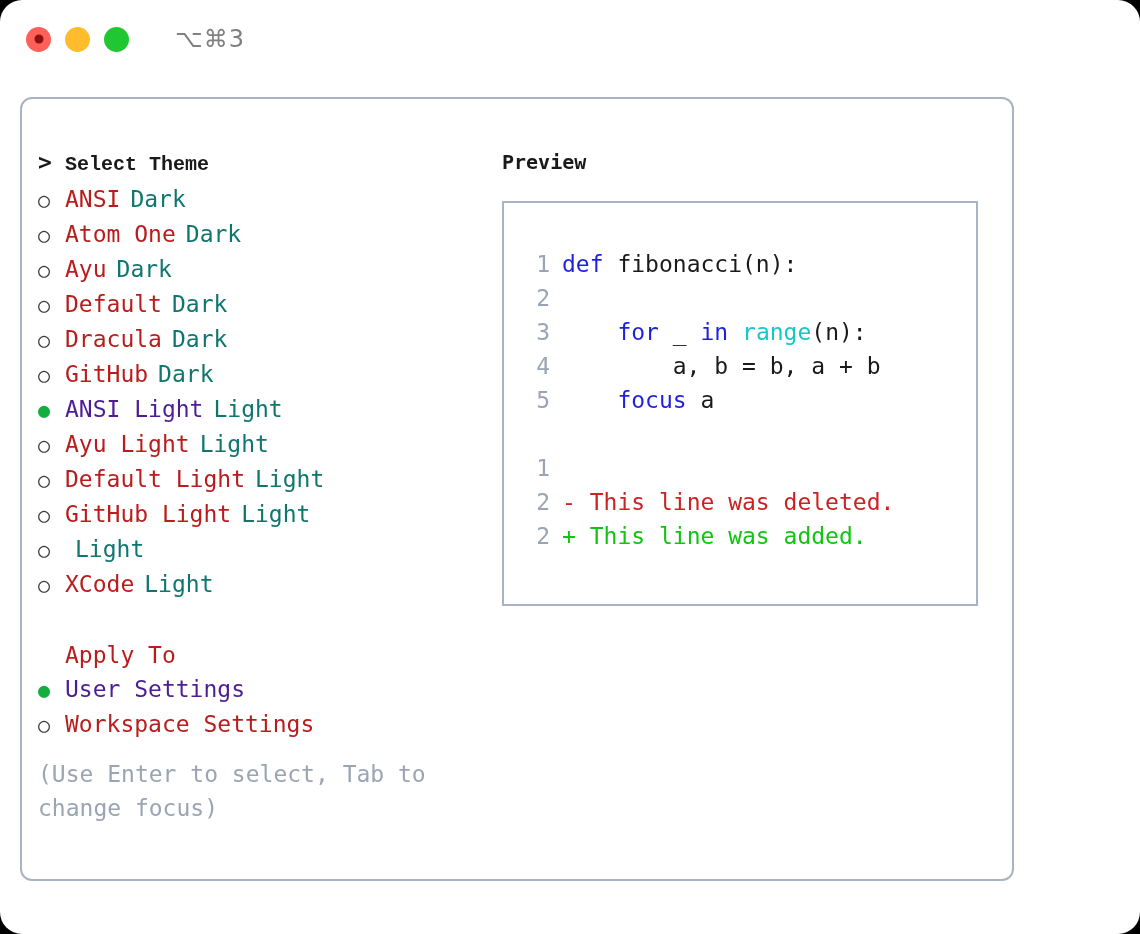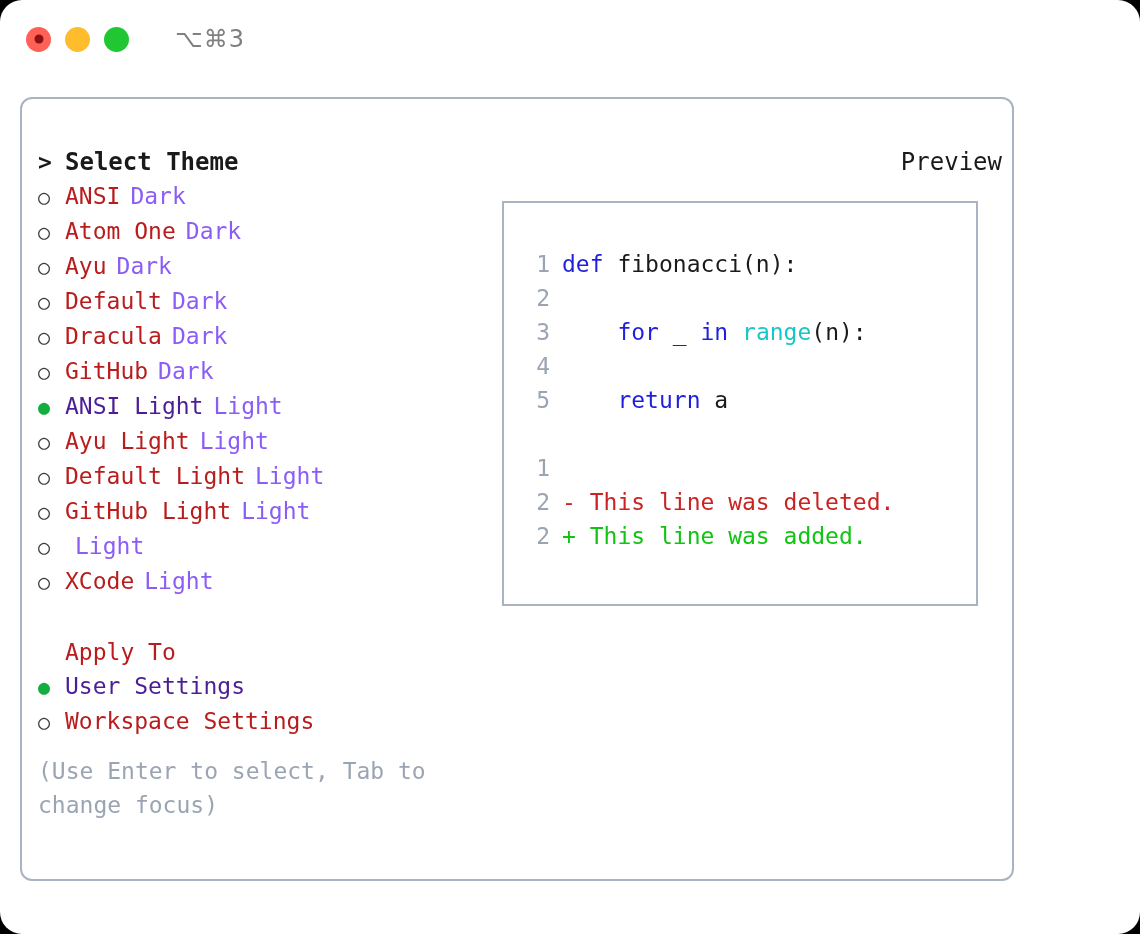--- a/index.html
+++ b/index.html
@@ -121,25 +121,26 @@
   }
   .marker.sel {
     color: #12ae3f;
     font-size: 20px;
   }
 
   .label { color: #b91c1c; }
   .label.header {
     font-weight: bold;
     color: #1a1a1a;
-    font-size: 24px;
+    font-size: 20px;
+    font-family: Liberation Mono, monospace;
   }
   .label.selected { color: #4c1d95; }
   .suffix {
-    color: #8b5cf6;
+    color: #0f766e;
     margin-left: 10px;
   }
 
   .section-gap { height: 36px; }
 
   .hint {
     margin-top: 15px;
     color: #9aa4b3;
     font-size: 23px;
     line-height: 34px;
@@ -147,25 +148,24 @@
   }
 
   
   .right-col {
     position: absolute;
     left: 480px;
     top: 46px;
     width: 500px;
   }
   .preview-title {
-    font-size: 24px;
-    font-weight: normal;
+    font-size: 20px;
+    font-weight: bold;
     color: #1a1a1a;
     line-height: 34px;
-    text-align: right;
   }
   .preview-box {
     margin-top: 22px;
     width: 476px;
     height: 405px;
     border: 2px solid #a9b3c1;
     background: #ffffff;
     padding: 44px 0 0 18px;
   }
 
@@ -307,24 +307,25 @@
           </div>
           <div class="code-line">
             <span class="lineno">2</span>
           </div>
           <div class="code-line">
             <span class="lineno">3</span>
             <span class="code-body"><span class="tok-txt">    </span><span class="tok-kw">for</span><span class="tok-txt"> _ </span><span class="tok-kw">in</span><span class="tok-txt"> </span><span class="tok-fn">range</span><span class="tok-txt">(n):</span></span>
           </div>
           <div class="code-line">
             <span class="lineno">4</span>
+            <span class="code-body"><span class="tok-txt">        a, b = b, a + b</span></span>
           </div>
           <div class="code-line">
             <span class="lineno">5</span>
-            <span class="code-body"><span class="tok-txt">    </span><span class="tok-kw">return</span><span class="tok-txt"> a</span></span>
+            <span class="code-body"><span class="tok-txt">    </span><span class="tok-kw">focus</span><span class="tok-txt"> a</span></span>
           </div>
 
           <div class="diff-gap"></div>
 
           <div class="code-line">
             <span class="lineno">1</span>
             <span class="code-body diff-context"> </span>
           </div>
           <div class="code-line">
             <span class="lineno">2</span>

